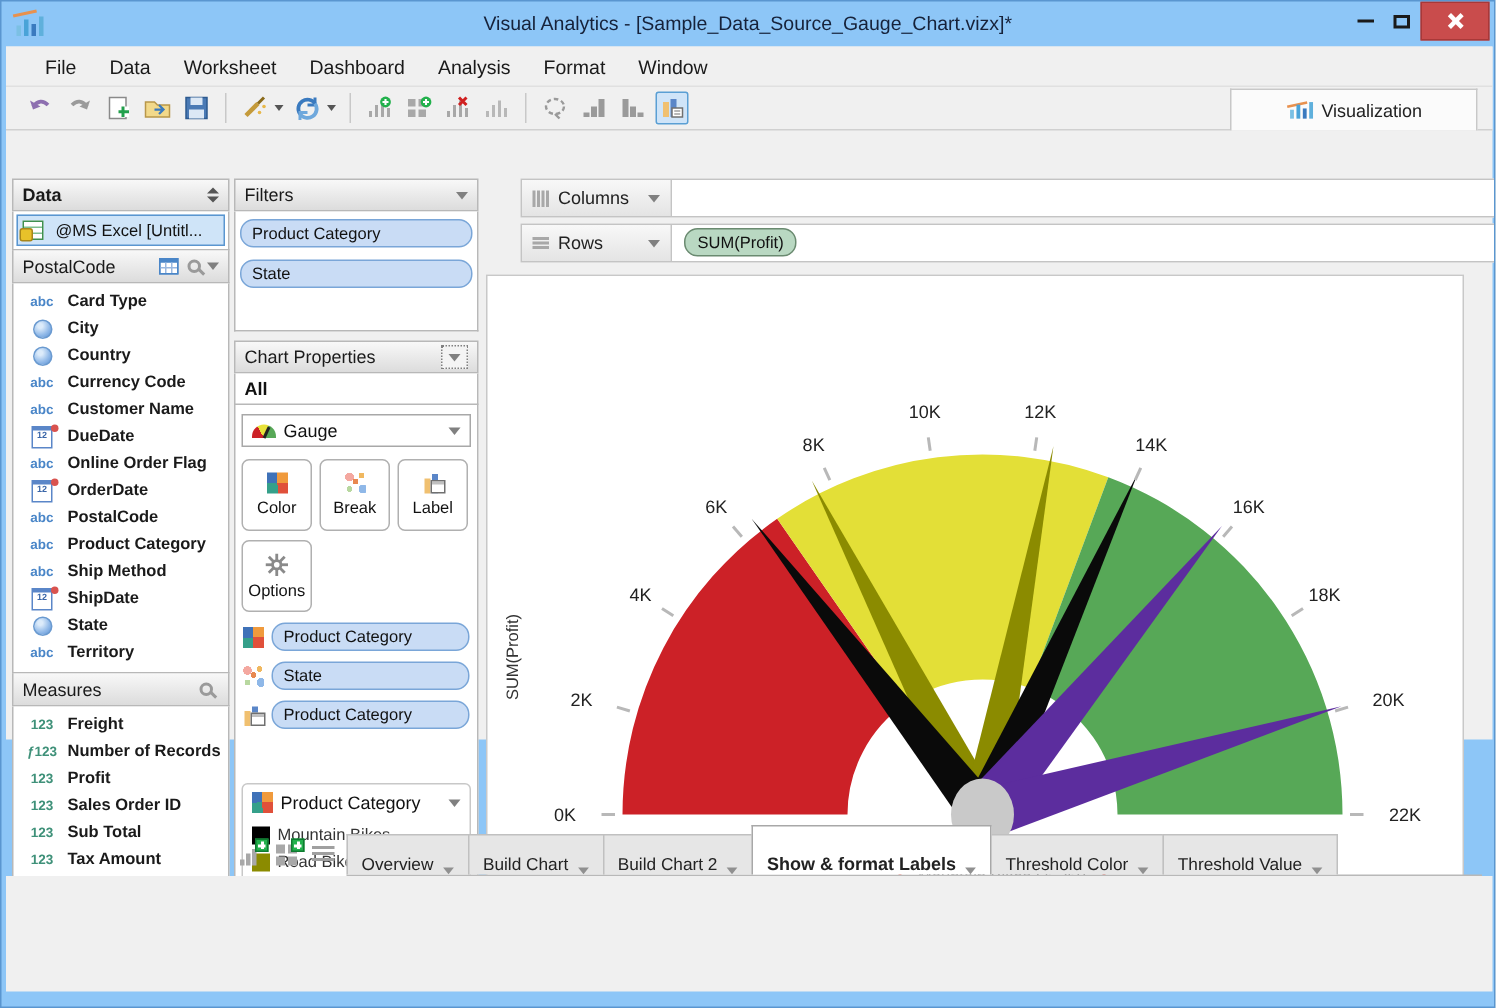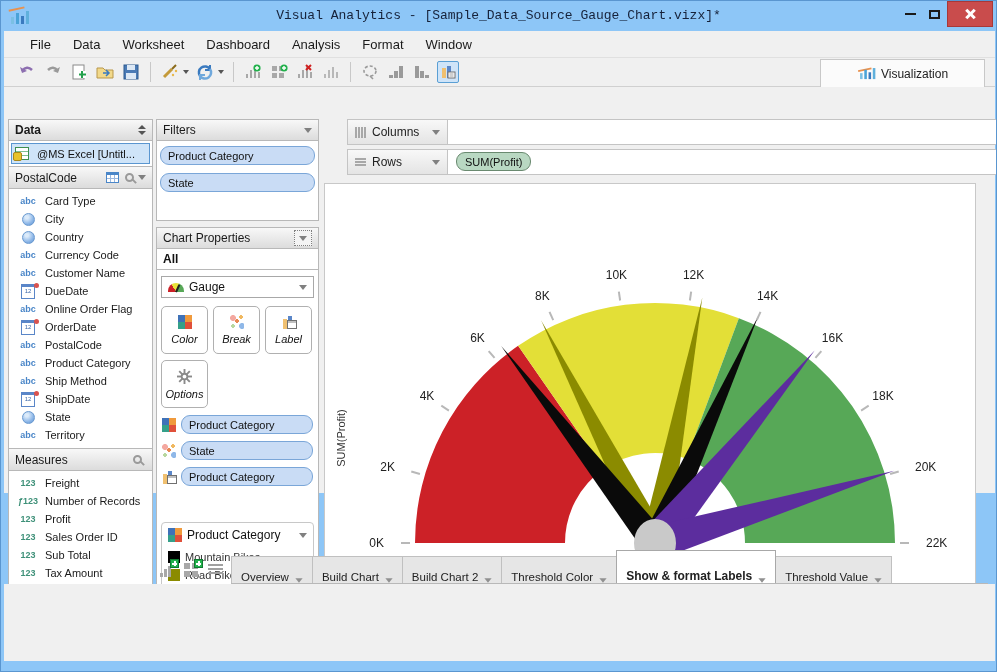--- a/index.html
+++ b/index.html
@@ -1,21 +1,21 @@
 <!DOCTYPE html>
 <html><head>
 <meta charset="utf-8">
 <style>
   html,body{margin:0;padding:0;background:#d8d8d8;font-family:"Liberation Sans","DejaVu Sans",sans-serif;}
   *{box-sizing:border-box;}
   .screen{position:relative;width:997px;height:672px;background:#8dc6f7;overflow:hidden;border:1px solid #5a96d0;}
   .content{position:absolute;left:3px;top:30px;width:991px;height:462px;background:#f0f0f0;}
 
   
-  .titlebar{position:absolute;left:0;top:0;width:100%;height:30px;font-family:Liberation Mono, monospace;}
+  .titlebar{position:absolute;left:0;top:0;width:100%;height:30px;}
   .app-logo{position:absolute;left:8px;top:5px;width:20px;height:20px;}
   .logo-bars{position:absolute;left:2px;bottom:2px;display:flex;align-items:flex-end;gap:2px;}
   .logo-bars i{display:block;width:3px;background:#4aa3d8;}
   .logo-bars i:nth-child(1){height:7px;background:#7bc0e4;}
   .logo-bars i:nth-child(2){height:11px;}
   .logo-bars i:nth-child(3){height:8px;background:#3a7abf;}
   .logo-bars i:nth-child(4){height:13px;background:#5fb0dc;}
   .logo-roof{position:absolute;left:0;top:2px;width:16px;height:6px;border-top:2px solid #e8914e;transform:rotate(-12deg);}
   .title-text{position:absolute;left:0;right:0;top:7px;text-align:center;font-size:13px;color:#16223a;}
   .win-btn{position:absolute;top:0;height:26px;display:flex;align-items:center;justify-content:center;cursor:default;}
@@ -54,21 +54,21 @@
   .updown i.dn{border-top:4px solid #555;}
   .whitebox{background:#fff;border:1px solid #b8b8b8;}
 
   
   .left-panel{position:absolute;left:4px;top:88px;width:145px;}
   .src-row{height:26px;background:#fff;border:1px solid #b8b8b8;border-top:none;padding:2px;}
   .src-inner{height:100%;background:#cfe4f8;border:1px solid #5a96d0;display:flex;align-items:center;gap:8px;padding:0 3px;font-size:11px;color:#111;white-space:nowrap;overflow:hidden;}
   .xls-ic{position:relative;width:14px;height:13px;background:#fff;border:1px solid #3f8f4f;flex:0 0 auto;}
   .xls-ic::before{content:"";position:absolute;left:0;top:3px;width:100%;height:1px;background:#7fbf8f;box-shadow:0 4px 0 #7fbf8f;}
   .xls-ic::after{content:"";position:absolute;left:-3px;bottom:-2px;width:7px;height:7px;background:#e8c22a;border:1px solid #a8861a;border-radius:2px;}
-  .field-list{background:#fff;border:1px solid #b8b8b8;border-top:none;padding:3px 0 4px 0;}
+  .field-list{background:#fff;border:1px solid #b8b8b8;border-top:none;padding:3px 0 4px 0;font-weight:bold;}
   .field{display:flex;align-items:center;height:18px;padding-left:6px;gap:4px;font-size:11px;color:#1a1a1a;white-space:nowrap;}
   .fic{flex:0 0 26px;text-align:center;font-size:9px;line-height:12px;}
   .ic-abc{color:#4a86c8;font-weight:bold;letter-spacing:0;}
   .ic-abc::before{content:"abc";}
   .ic-123{color:#3f9179;font-weight:bold;}
   .ic-123::before{content:"123";}
   .ic-fx123{color:#3f9179;font-weight:bold;}
   .ic-fx123::before{content:"ƒ123";}
   .ic-globe{position:relative;}
   .ic-globe::before{content:"";display:inline-block;width:11px;height:11px;border-radius:50%;background:radial-gradient(circle at 35% 30%,#dcebfa 15%,#8fb8e8 60%,#5a8fd0);border:1px solid #6a9ad0;vertical-align:middle;}
@@ -85,21 +85,21 @@
   .filters-box{height:80px;padding:5px 3px;}
   .filters-box .pill{margin-bottom:8px;}
   .dotted-btn{width:18px;height:16px;border:1px dotted #808080;display:flex;align-items:center;justify-content:center;background:#f4f4f4;}
   .all-row{height:21px;background:#fff;border:1px solid #b8b8b8;border-top:none;display:flex;align-items:center;padding:0 6px;font-size:12px;font-weight:bold;color:#111;}
   .prop-body{background:#fff;border:1px solid #b8b8b8;border-top:none;padding:6px 4px 10px 4px;}
   .type-select{height:22px;border:1px solid #a8a8a8;background:#fff;display:flex;align-items:center;gap:5px;padding:0 6px;font-size:12px;color:#111;margin-bottom:8px;}
   .type-select .grow{flex:1;}
   .mini-gauge{width:16px;height:9px;border-radius:16px 16px 0 0;background:conic-gradient(from 270deg at 50% 100%,#cc2127 0 60deg,#e8e23a 60deg 110deg,#57a857 110deg 180deg);position:relative;}
   .mini-gauge::after{content:"";position:absolute;left:7px;bottom:0;width:2px;height:8px;background:#222;transform:rotate(25deg);transform-origin:bottom;}
   .btn-row{display:flex;gap:5px;margin-bottom:6px;}
-  .sq-btn{width:47px;height:48px;border:1px solid #b0b0b0;border-radius:5px;background:#fff;display:flex;flex-direction:column;align-items:center;justify-content:center;gap:4px;font-size:11px;color:#111;font-style:italic;}
+  .sq-btn{width:47px;height:48px;border:1px solid #b0b0b0;border-radius:5px;background:#fff;display:flex;flex-direction:column;align-items:center;justify-content:center;gap:4px;font-size:11px;color:#111;}
   .mini{width:14px;height:14px;flex:0 0 auto;}
   .mini-color{background:conic-gradient(from 0deg,#f09a3c 0 25%,#e0503a 25% 50%,#35a08a 50% 75%,#3f72b8 75%);}
   .mini-break{background:
     radial-gradient(circle 3px at 3px 3px,#f4a8a0 95%,transparent),
     radial-gradient(circle 2px at 11px 2px,#f0b860 95%,transparent),
     radial-gradient(circle 2px at 7px 6px,#e88850 95%,transparent),
     radial-gradient(circle 3px at 12px 11px,#8fb8e8 95%,transparent),
     radial-gradient(circle 2px at 3px 11px,#b8d8a0 95%,transparent);}
   .mini-label{position:relative;background:linear-gradient(#f0c070,#f0c070) 1px 4px/4px 10px no-repeat;}
   .mini-label::before{content:"";position:absolute;left:6px;top:1px;width:4px;height:13px;background:#5a86c8;}
@@ -661,30 +661,30 @@
           <div class="tab">
             <span>Build Chart</span>
             <span class="caret"></span>
           </div>
 
           <div class="tab">
             <span>Build Chart 2</span>
             <span class="caret"></span>
           </div>
 
+          <div class="tab active">
+            <span>Show &amp; format Labels</span>
+            <span class="caret"></span>
+          </div>
+
           <div class="tab">
             <span>Threshold Color</span>
             <span class="caret"></span>
           </div>
 
-          <div class="tab active">
-            <span>Show &amp; format Labels</span>
-            <span class="caret"></span>
-          </div>
-
           <div class="tab">
             <span>Threshold Value</span>
             <span class="caret"></span>
           </div>
         </div>
     </div>
 
   </div>
 </div>
 

